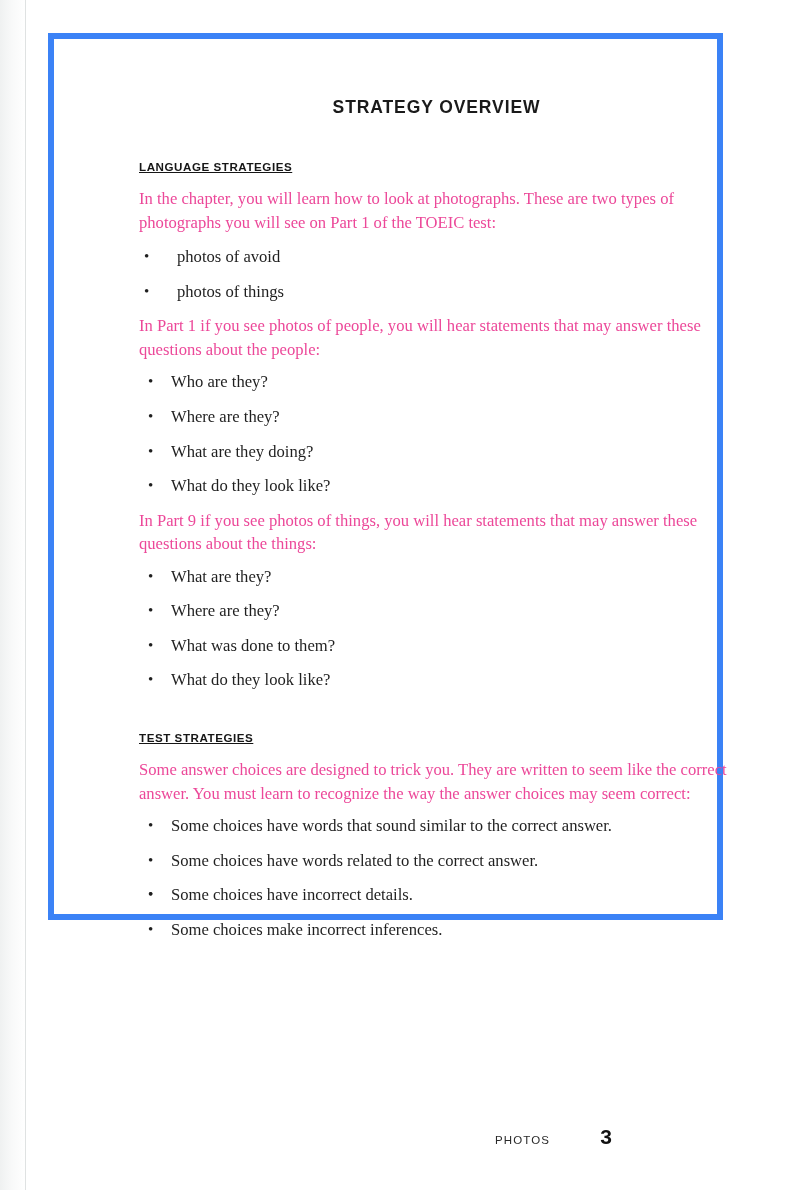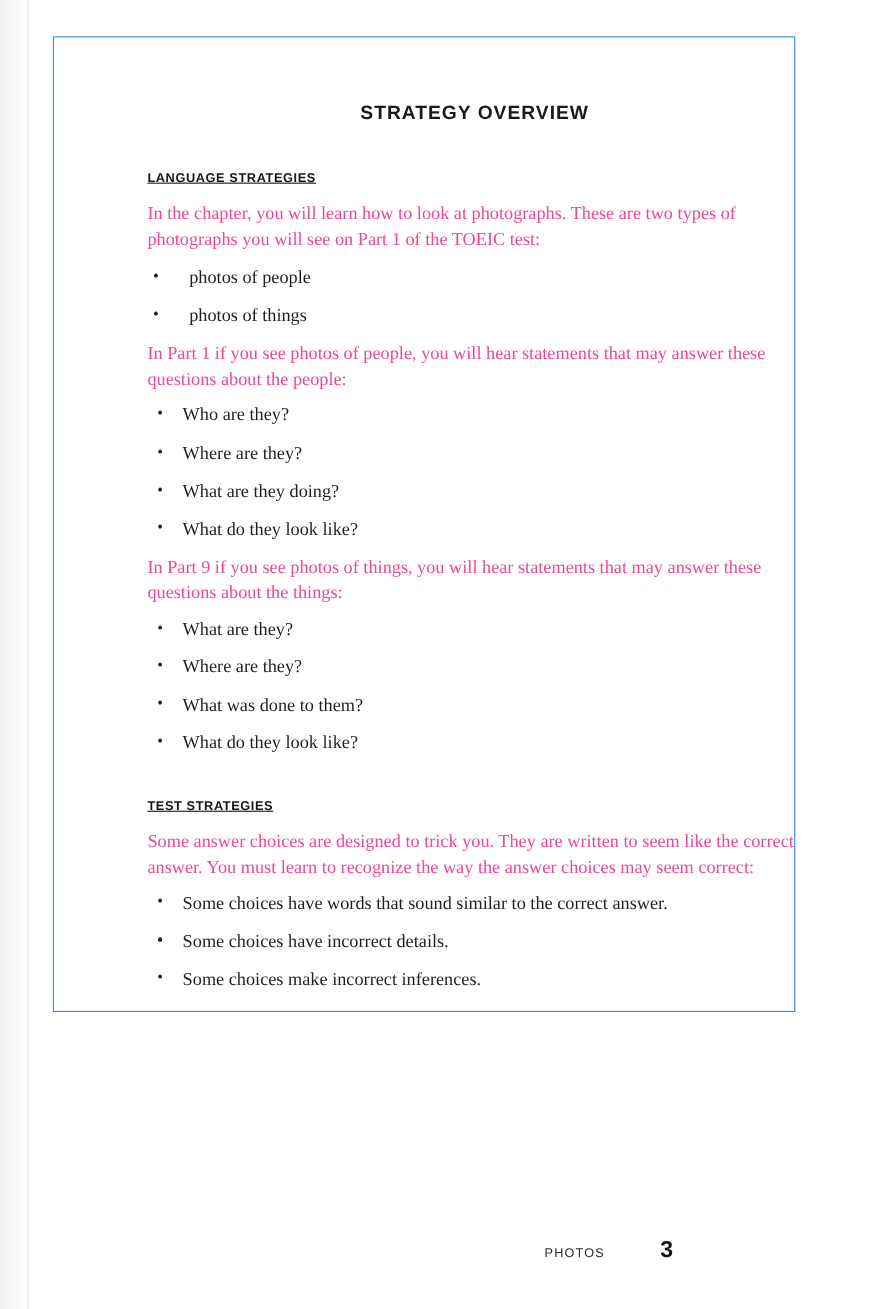--- a/index.html
+++ b/index.html
@@ -32,21 +32,21 @@
     pointer-events: none;
   }
 
   
   .page-frame {
     position: absolute;
     left: 48px;
     top: 33px;
     width: 675px;
     height: 887px;
-    border: 1px solid #3b82f6;
+    border: 6px solid #3b82f6;
     box-sizing: border-box;
     background: #ffffff;
   }
 
   .content {
     position: absolute;
     left: 85px;
     top: 58px;
     width: 597px;
   }
@@ -163,21 +163,21 @@
 
     <div class="section">
 
       <h2 class="section-heading">LANGUAGE STRATEGIES</h2>
 
       <p class="para">In the chapter, you will learn how to look at photographs. These are two types of photographs you will see on Part 1 of the TOEIC test:</p>
 
       <ul class="bullets indent-wide list-gap-after">
         <li>
           <span class="bullet-dot">•</span>
-          <span>photos of people</span>
+          <span>photos of avoid</span>
         </li>
         <li>
           <span class="bullet-dot">•</span>
           <span>photos of things</span>
         </li>
       </ul>
 
       <p class="para tight">In Part 1 if you see photos of people, you will hear statements that may answer these questions about the people:</p>
 
       <ul class="bullets indent-narrow list-gap-after">
@@ -228,20 +228,21 @@
 
       <p class="para tight">Some answer choices are designed to trick you. They are written to seem like the correct answer. You must learn to recognize the way the answer choices may seem correct:</p>
 
       <ul class="bullets indent-narrow list-gap-after">
         <li>
           <span class="bullet-dot">•</span>
           <span>Some choices have words that sound similar to the correct answer.</span>
         </li>
         <li>
           <span class="bullet-dot">•</span>
+          <span>Some choices have words related to the correct answer.</span>
         </li>
         <li>
           <span class="bullet-dot">•</span>
         </li>
         <li>
           <span class="bullet-dot">•</span>
           <span>Some choices have incorrect details.</span>
         </li>
         <li>
           <span class="bullet-dot">•</span>

